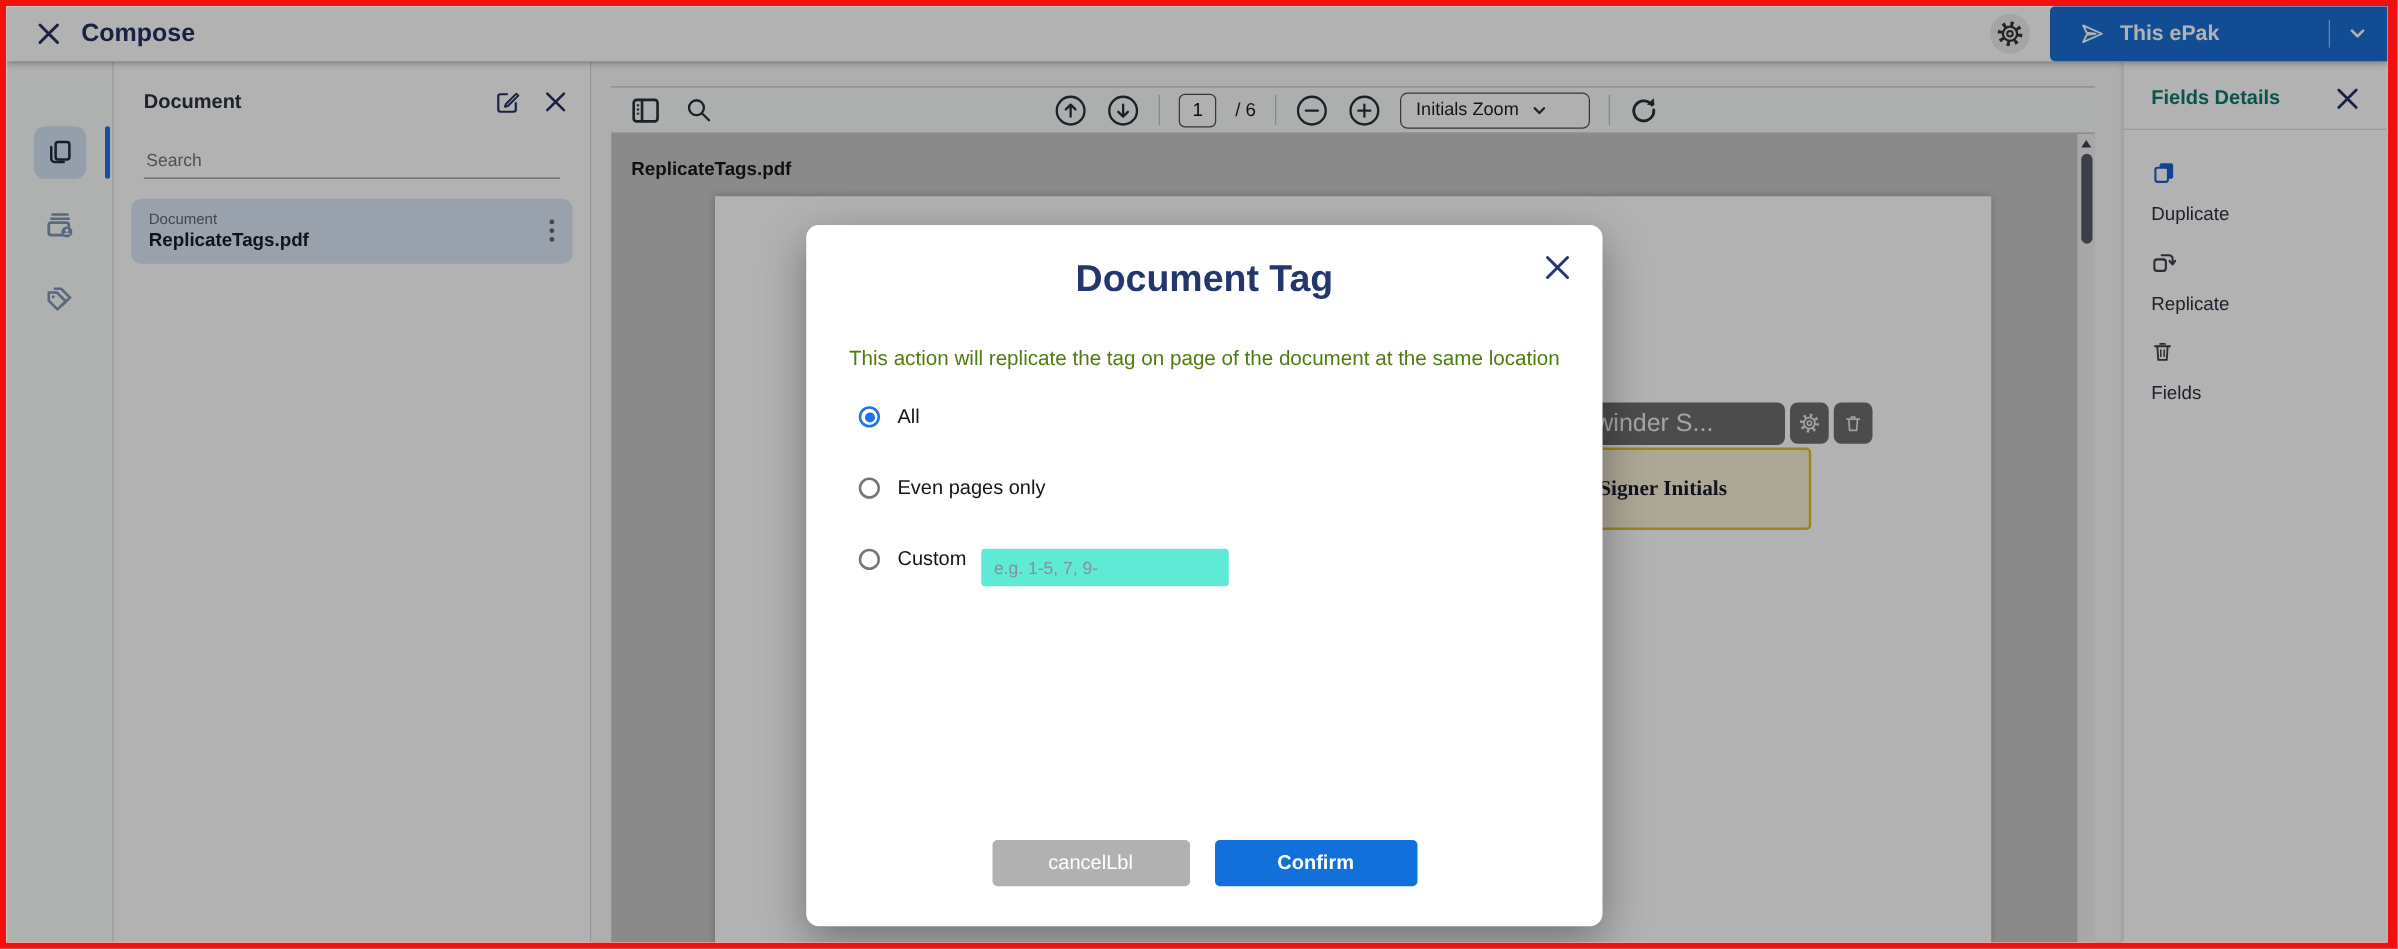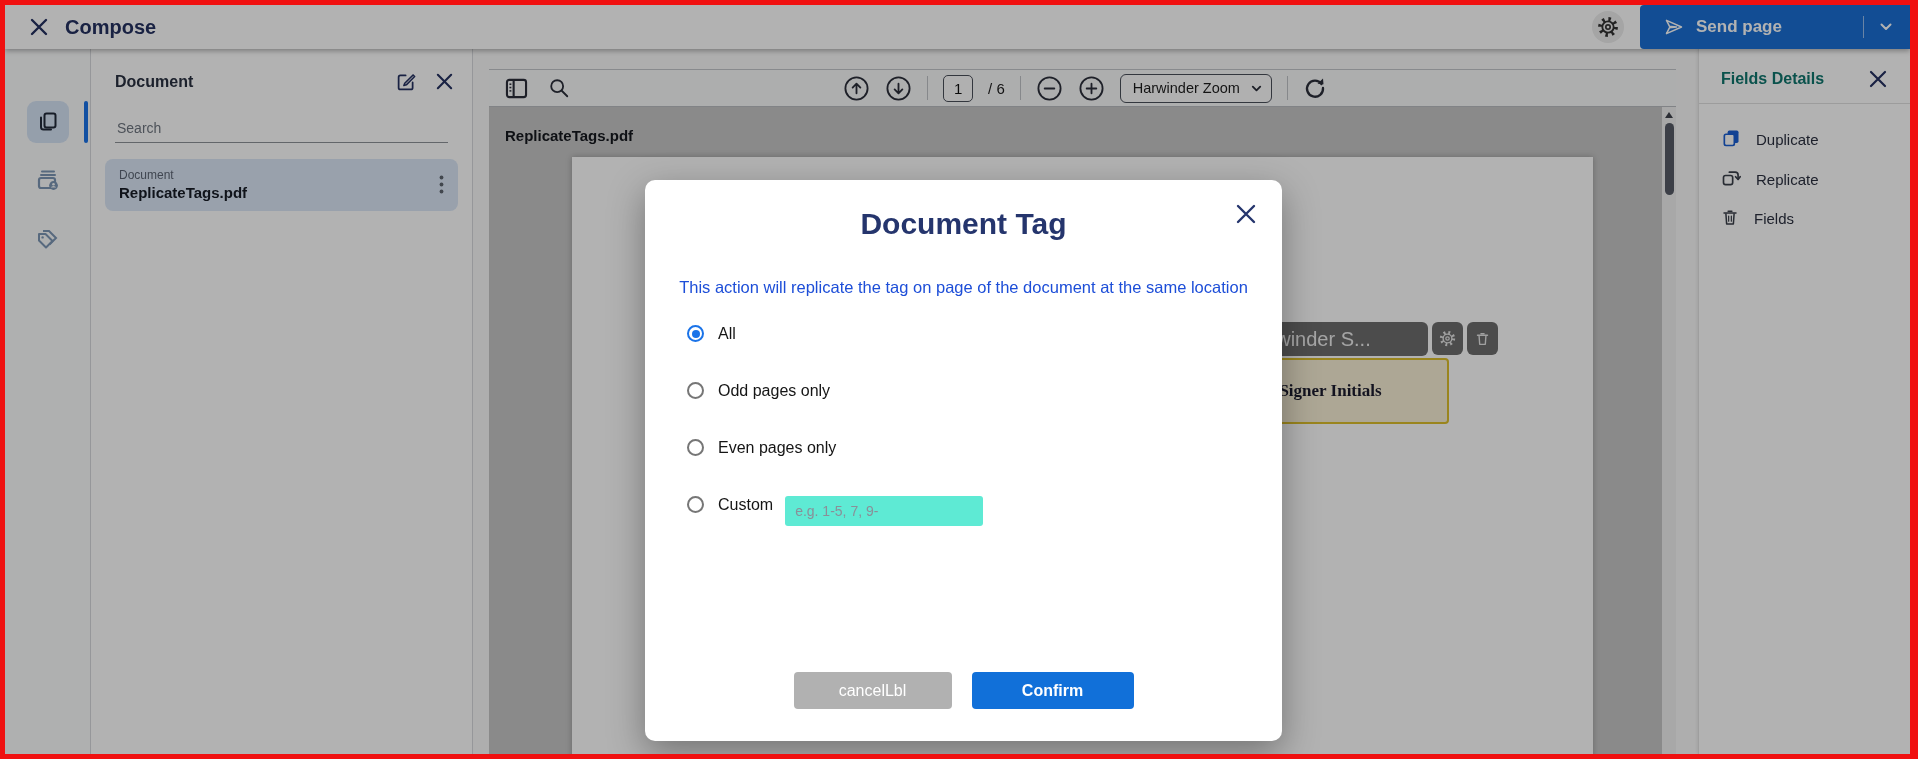--- a/index.html
+++ b/index.html
@@ -79,21 +79,21 @@
   .vscrollbar { position:absolute; right: 0; top: 0; bottom: 0; width: 14px; background:#f1f1f1; z-index: 2; }
   .vscroll-arrow { position:absolute; top: 5px; left: 3px; width: 0; height: 0; border-left: 4px solid transparent; border-right: 4px solid transparent; border-bottom: 6px solid #3f434c; }
   .vscroll-thumb { position:absolute; top: 16px; left: 2.5px; width: 9px; height: 72px; background:#565b66; border-radius: 5px; }
 
   
   .gap-right { width: 22px; }
   .fields-panel { width: 212px; background:#ffffff; border-left: 1px solid #e2e2e2; box-shadow: -1px 0 3px rgba(0,0,0,.08); }
   .fields-header { display:flex; align-items:center; justify-content:space-between; padding: 20px 22px 14px 22px; border-bottom: 1px solid #e0e0e0; }
   .fields-title { font-size: 16px; font-weight: bold; color:#0f766e; }
   .fields-list { padding-top: 14px; }
-  .field-action { display:flex; align-items:flex-end; gap: 15px; padding: 10px 22px; font-size: 15px; color:#2b3040; cursor:pointer; }
+  .field-action { display:flex; align-items:flex-start; gap: 15px; padding: 10px 22px; font-size: 15px; color:#2b3040; cursor:pointer;flex-direction:column; }
 
   
   .signer-pill {
     position:absolute; left: 1225px; top: 317px; width: 198px; height: 34px; z-index: 5;
     background:#6e6e6e; border-radius: 6px; color:#ececec; font-size: 20px;
     display:flex; align-items:center; padding: 0 10px 0 14px; white-space:nowrap; overflow:hidden;
   }
   .pill-btn { position:absolute; top: 317px; width: 31px; height: 33px; z-index:5; background:#6e6e6e; border-radius: 6px; display:flex; align-items:center; justify-content:center; cursor:pointer; }
   .pill-btn.gear { left: 1427px; }
   .pill-btn.trash { left: 1462px; }
@@ -106,21 +106,21 @@
 
   
   .dim-overlay { position:absolute; inset: 0; background: rgba(0,0,0,.30); z-index: 50; }
   .modal {
     position:absolute; left: 640px; top: 175px; width: 637px; height: 561px; z-index: 60;
     background:#ffffff; border-radius: 10px; box-shadow: 0 12px 36px rgba(0,0,0,.35);
     padding-top: 26px;
   }
   .modal-title { text-align:center; font-size: 30px; font-weight: bold; color:#25356d; line-height: 36px; }
   .modal-close { position:absolute; top: 22px; right: 24px; cursor:pointer; }
-  .modal-desc { margin-top: 36px; text-align:center; font-size: 16.5px; color:#1d4ed8; padding: 0 30px; }
+  .modal-desc { margin-top: 36px; text-align:center; font-size: 16.5px; color:#4d7c0f; padding: 0 30px; }
   .options { margin: 28px 0 0 42px; }
   .opt-row { display:flex; align-items:flex-start; height: 24px; margin-bottom: 33px; cursor:pointer; }
   .radio { width: 17px; height: 17px; border: 2px solid #767676; border-radius: 50%; position:relative; flex:0 0 auto; }
   .radio.checked { border-color:#1a73e8; }
   .radio.checked::after { content:""; position:absolute; inset: 2.5px; background:#1a73e8; border-radius:50%; }
   .opt-label { font-size: 16px; color:#151515; margin-left: 14px; }
   .custom-input { margin-left: 12px; width: 198px; height: 30px; background:#5eead4; border:none; border-radius: 3px; padding: 0 10px; font-size: 14px; color:#333; outline:none; font-family:"Liberation Sans",sans-serif; }
   .custom-input::placeholder { color:#8a8f98; }
   .modal-actions { position:absolute; left:0; right:0; bottom: 32px; display:flex; justify-content:center; gap: 20px; }
   .btn { height: 37px; border:none; border-radius: 4px; color:#fff; font-size: 16px; cursor:pointer; font-family:"Liberation Sans",sans-serif; }
@@ -144,21 +144,21 @@
       <svg width="22" height="22" viewBox="0 0 24 24">
         <circle cx="12" cy="12" r="8.5" fill="none" stroke="#333" stroke-width="4.6" stroke-dasharray="2.6 4.1"></circle>
         <circle cx="12" cy="12" r="6.2" fill="none" stroke="#333" stroke-width="2"></circle>
         <circle cx="12" cy="12" r="2.4" fill="none" stroke="#333" stroke-width="1.8"></circle>
       </svg>
     </div>
     <button class="send-btn">
       <svg width="20" height="20" viewBox="0 0 24 24">
           <path d="M3 20 L21 12 L3 4 L6.5 11 L15 12 L6.5 13 Z" fill="none" stroke="#ffffff" stroke-width="1.8" stroke-linejoin="round"></path>
         </svg>
-      <span class="send-label">Send page</span>
+      <span class="send-label">This ePak</span>
       <span class="split-divider"></span>
       <svg width="16" height="16" viewBox="0 0 16 16">
           <path d="M3.5 5.5 L8 10 L12.5 5.5" fill="none" stroke="#ffffff" stroke-width="2" stroke-linecap="round" stroke-linejoin="round"></path>
         </svg>
     </button>
   </div>
 
   <div class="main">
 
     <div class="rail">
@@ -264,21 +264,21 @@
               <line x1="9" y1="14" x2="19" y2="14" stroke="#2b2f3a" stroke-width="1.9" stroke-linecap="round"></line>
             </svg>
           </span>
           <span class="tb-icon">
             <svg width="27" height="27" viewBox="0 0 28 28">
               <circle cx="14" cy="14" r="11.5" fill="none" stroke="#2b2f3a" stroke-width="1.9"></circle>
               <path d="M9 14 H19 M14 9 V19" stroke="#2b2f3a" stroke-width="1.9" stroke-linecap="round"></path>
             </svg>
           </span>
           <div class="zoom-select">
-            <span class="zoom-select-label">Harwinder Zoom</span>
+            <span class="zoom-select-label">Initials Zoom</span>
             <svg width="13" height="13" viewBox="0 0 14 14">
                 <path d="M3 5 L7 9 L11 5" fill="none" stroke="#2b2f3a" stroke-width="2" stroke-linecap="round" stroke-linejoin="round"></path>
               </svg>
           </div>
           <span class="tb-divider"></span>
           <span class="tb-icon">
             <svg width="24" height="24" viewBox="0 0 24 24">
               <path d="M18.5 8 A8 8 0 1 0 20 12" fill="none" stroke="#2b2f3a" stroke-width="2.3" stroke-linecap="round"></path>
               <path d="M14.5 7.8 L20.5 8.2 L20 2.6 Z" fill="#2b2f3a"></path>
             </svg>
@@ -361,24 +361,20 @@
       </svg>
     <p class="modal-desc">This action will replicate the tag on page of the document at the same location</p>
 
     <div class="options">
       <div class="opt-row">
         <span class="radio checked"></span>
         <span class="opt-label">All</span>
       </div>
       <div class="opt-row">
         <span class="radio"></span>
-        <span class="opt-label">Odd pages only</span>
-      </div>
-      <div class="opt-row">
-        <span class="radio"></span>
         <span class="opt-label">Even pages only</span>
       </div>
       <div class="opt-row">
         <span class="radio"></span>
         <span class="opt-label">Custom</span>
         <input class="custom-input" type="text" placeholder="e.g. 1-5, 7, 9-" style="">
       </div>
     </div>
 
     <div class="modal-actions">

